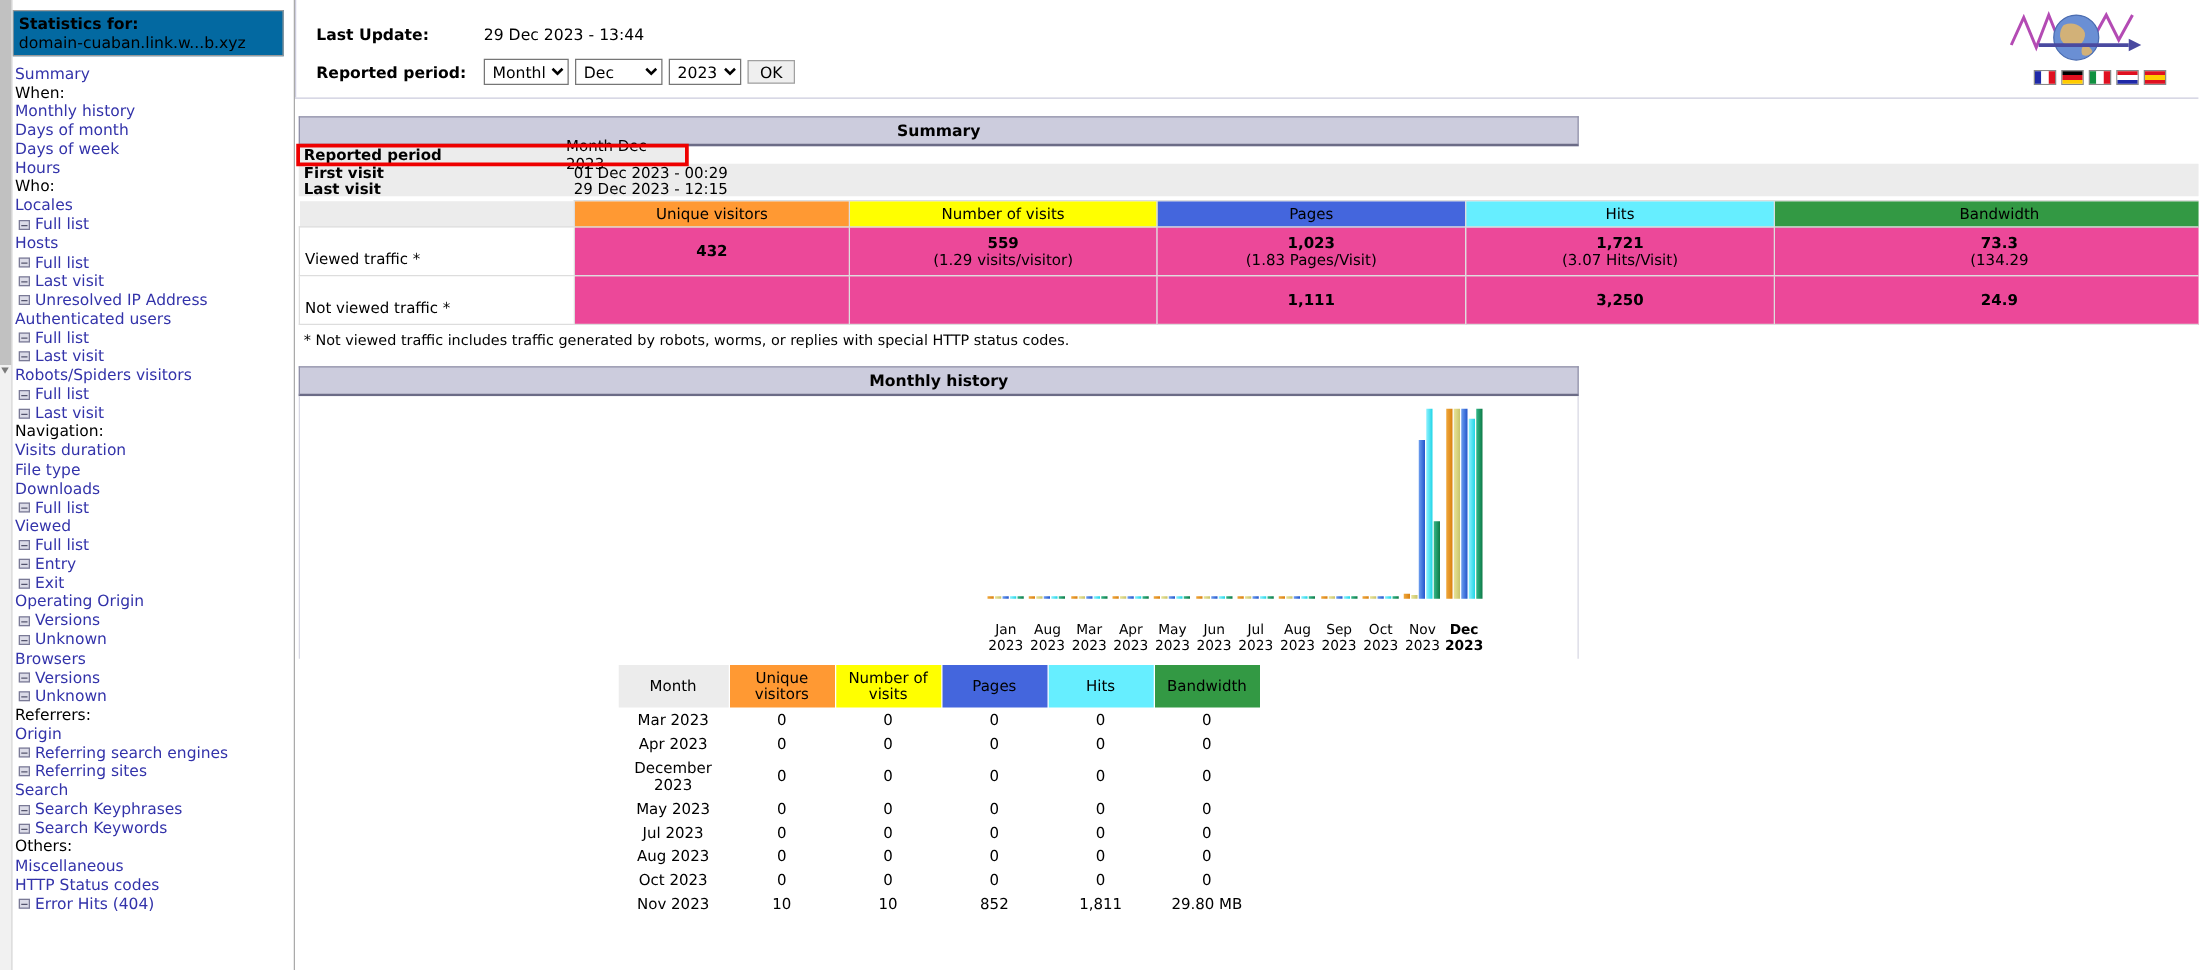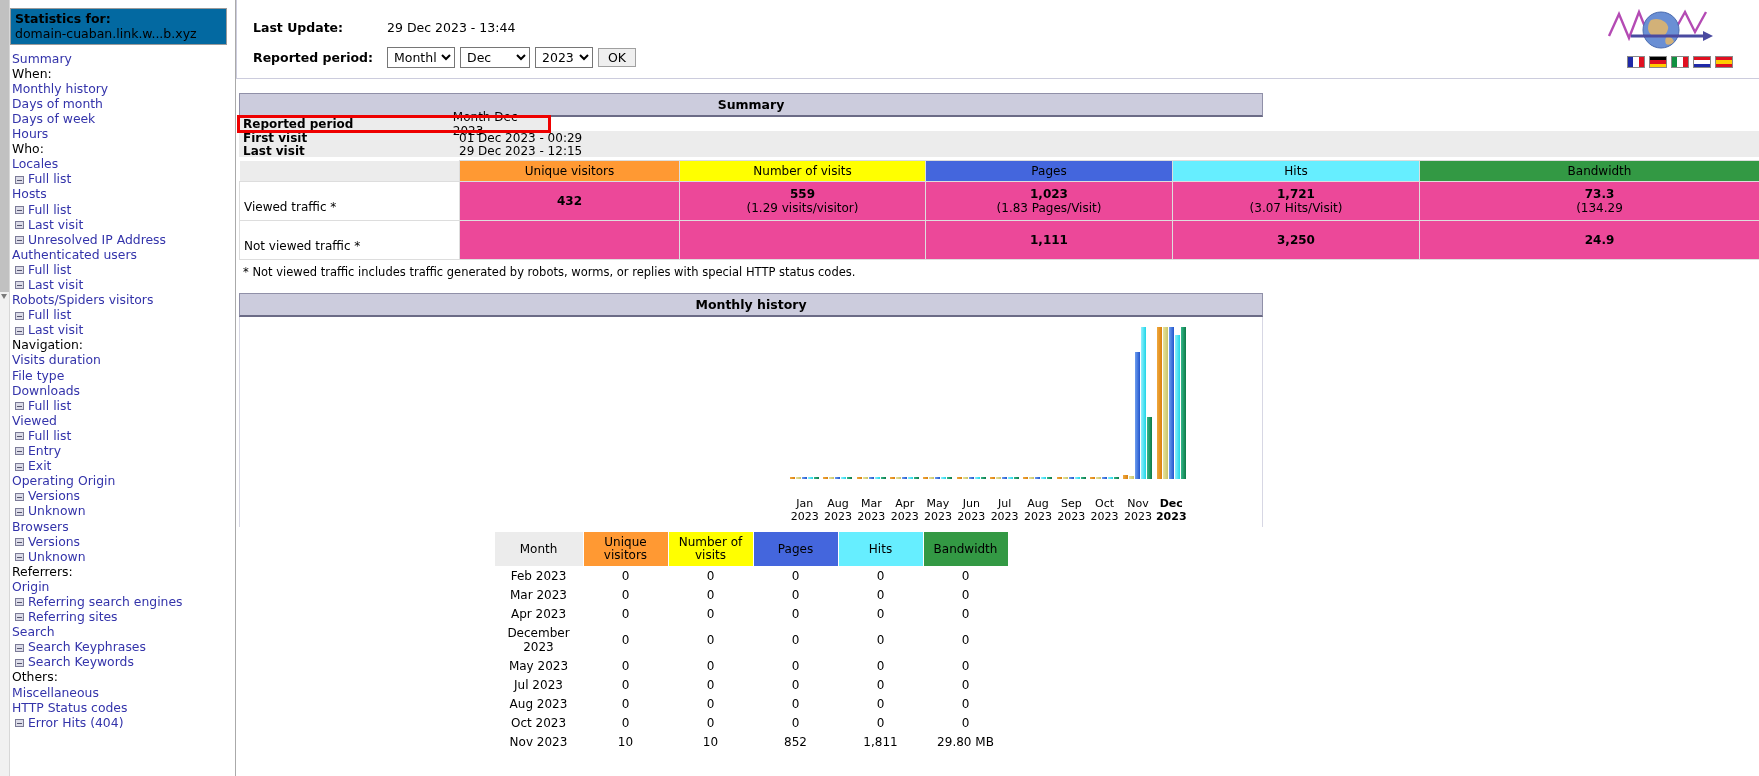--- a/index.html
+++ b/index.html
@@ -746,28 +746,20 @@
               <th class="mh-month">Month</th>
               <th class="mh-unique">Unique visitors</th>
               <th class="mh-visits">Number of visits</th>
               <th class="mh-pages">Pages</th>
               <th class="mh-hits">Hits</th>
               <th class="mh-band">Bandwidth</th>
             </tr>
           </thead>
           <tbody id="mtable-body">
               <tr>
-                <td class="mcell-month">Feb 2023</td>
-                <td>0</td>
-                <td>0</td>
-                <td>0</td>
-                <td>0</td>
-                <td>0</td>
-              </tr>
-              <tr>
                 <td class="mcell-month">Mar 2023</td>
                 <td>0</td>
                 <td>0</td>
                 <td>0</td>
                 <td>0</td>
                 <td>0</td>
               </tr>
               <tr>
                 <td class="mcell-month">Apr 2023</td>
                 <td>0</td>

